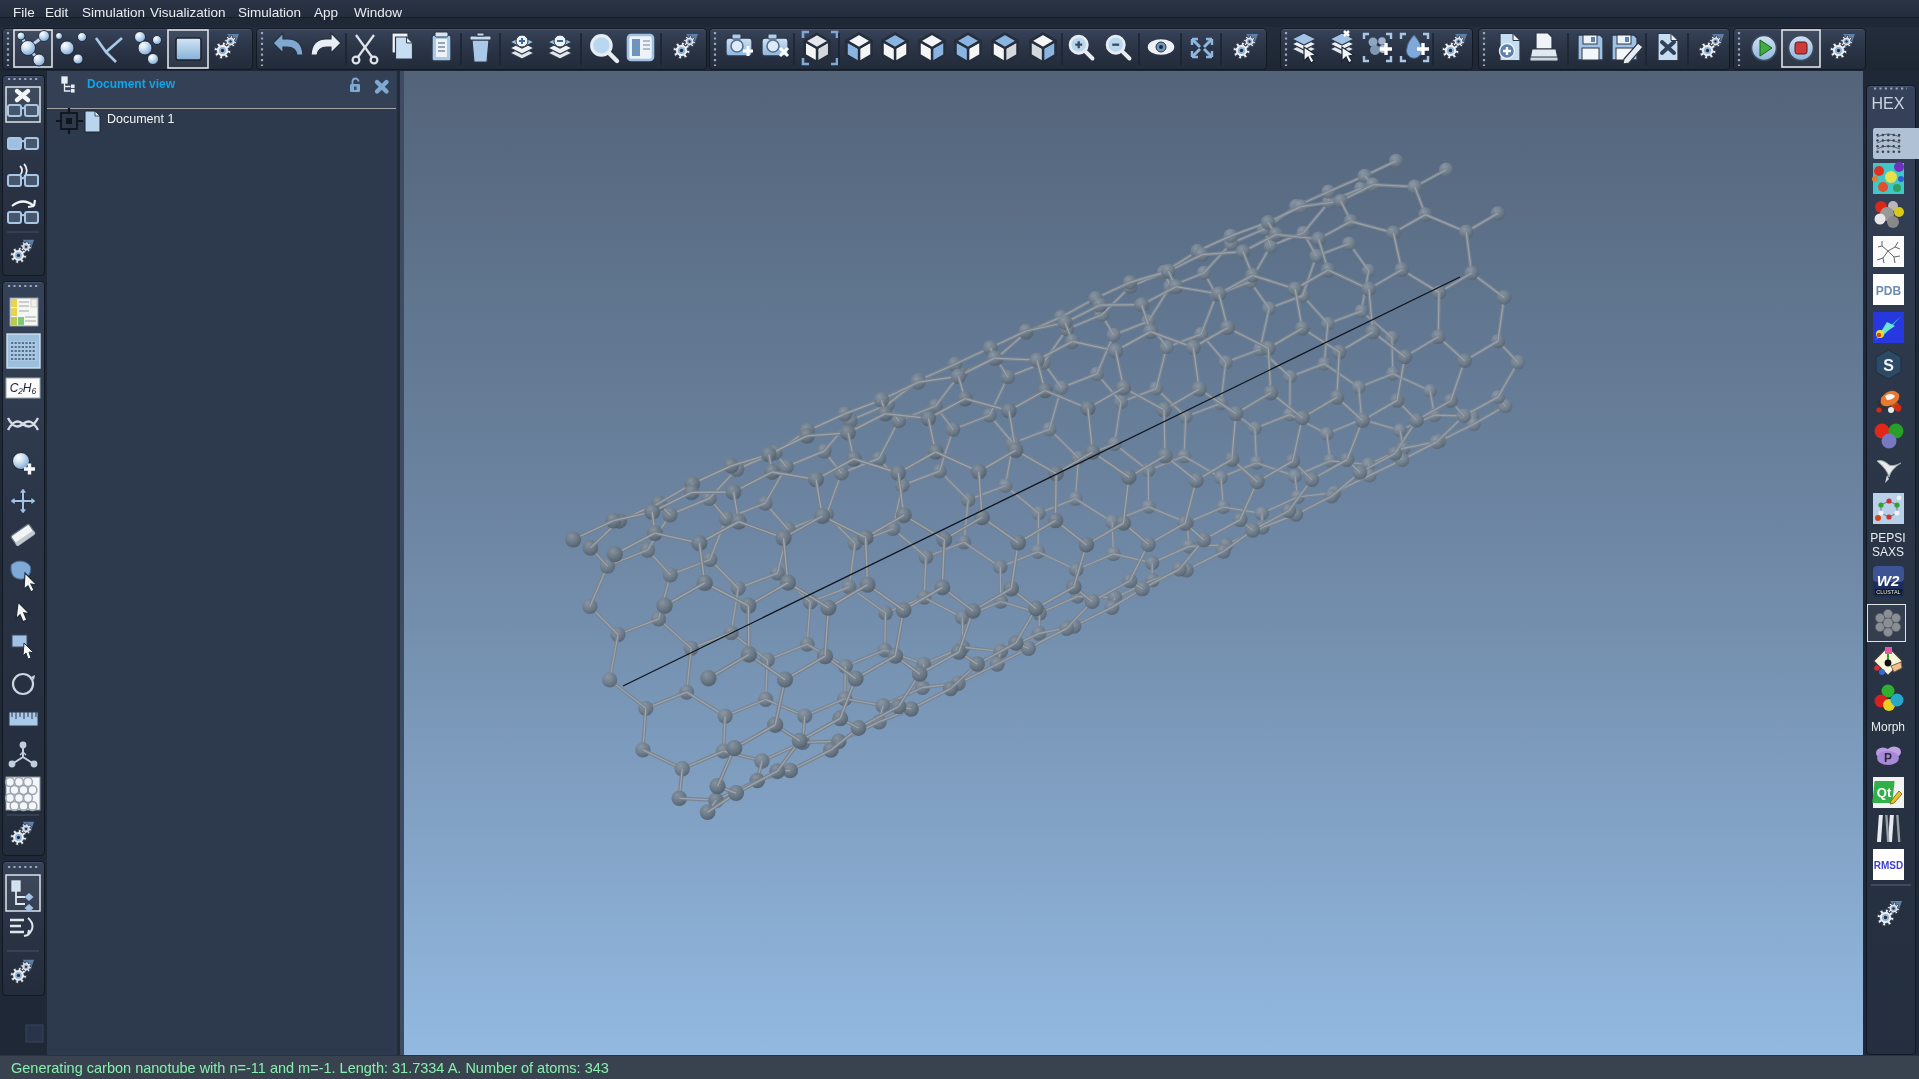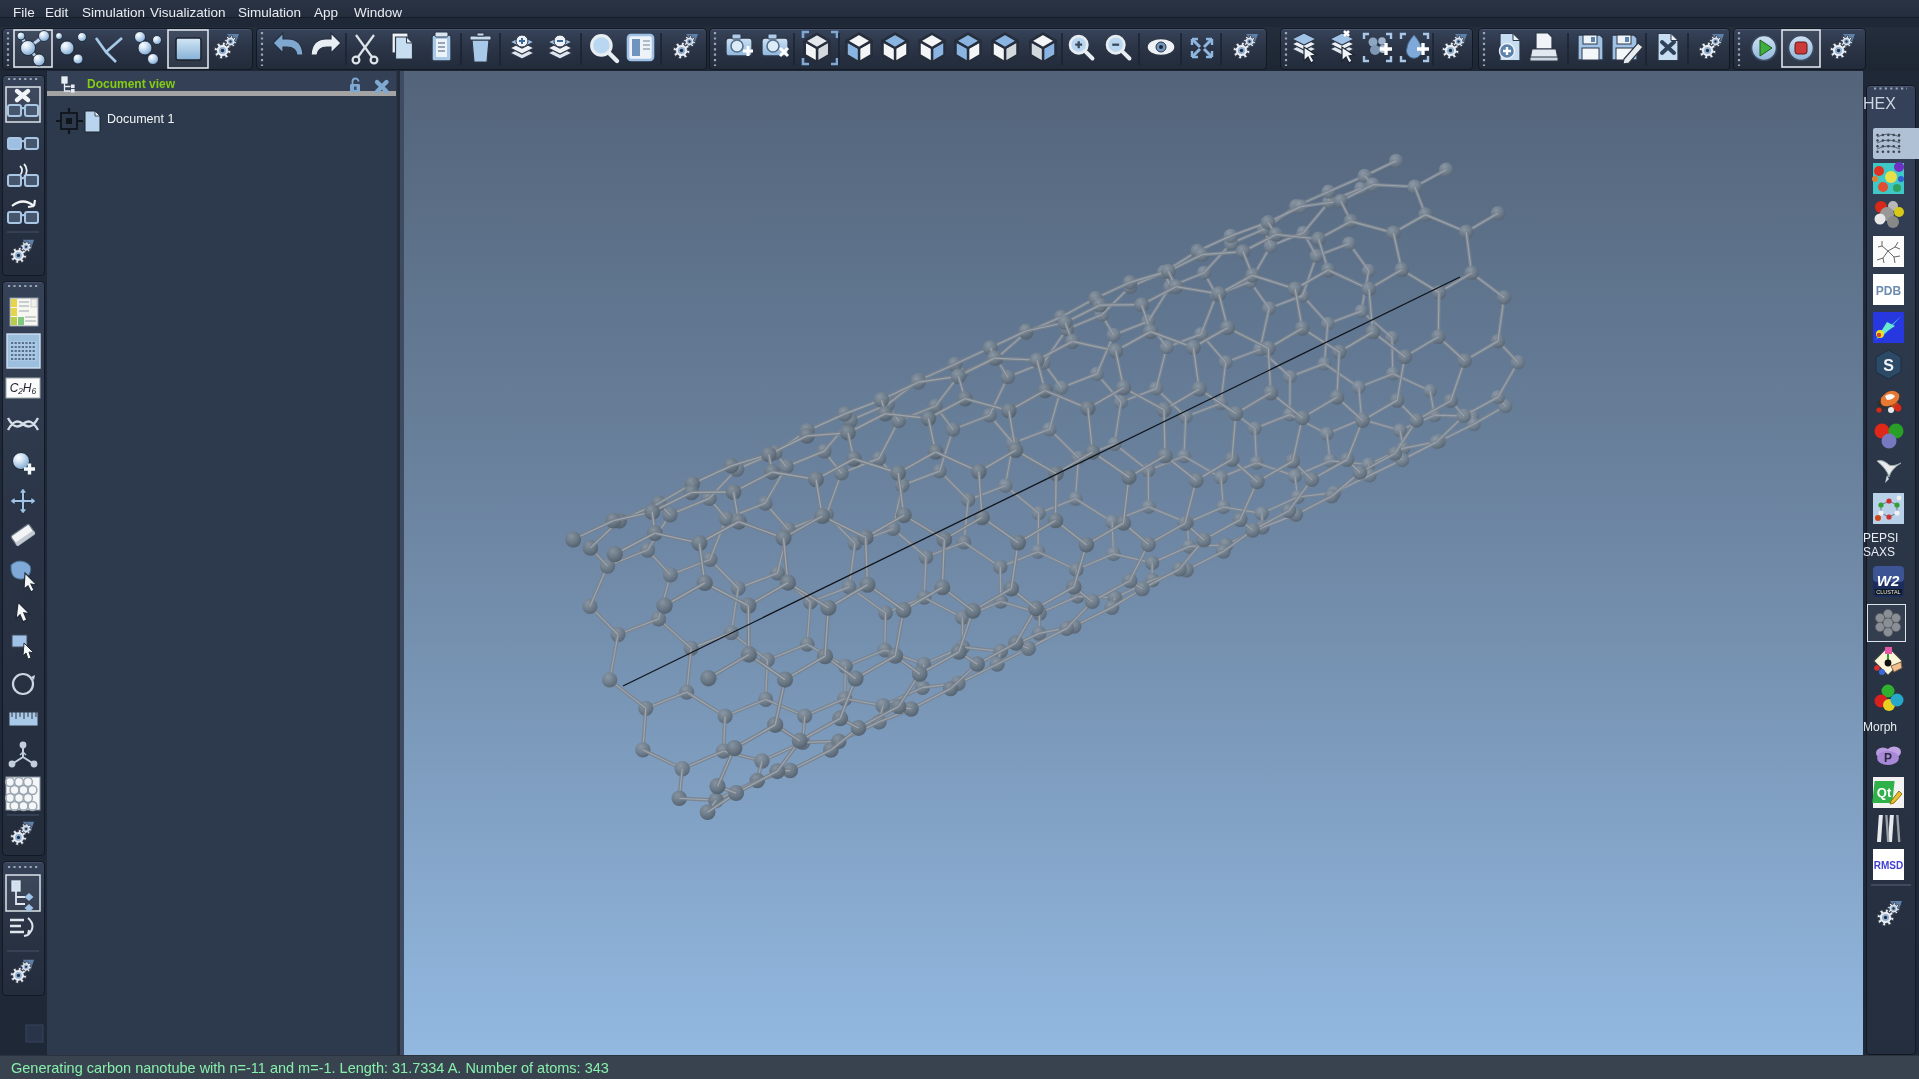--- a/index.html
+++ b/index.html
@@ -9,32 +9,32 @@
 #menubar{left:0;top:0;width:1919px;height:18px;background:linear-gradient(#2a3445,#232d3c);
  border-bottom:1px solid #161d29;color:#e9edf2;font-size:13.5px}
 #menubar span{position:absolute;top:5px}
 #toolrow{left:0;top:27px;width:1919px;height:44px;background:linear-gradient(#232d3c,#1d2632)}
 .tbg{position:absolute;top:1px;height:42px;border-radius:4px;border:1px solid #121925;
  background:linear-gradient(#37435a,#2b3547 45%,#222b3a);box-shadow:inset 0 1px 0 #4a5670}
 #leftdock{left:0;top:71px;width:47px;height:984px;background:#1f2836}
 .vpanel{position:absolute;left:2px;width:43px;border-radius:4px;border:1px solid #121925;
  background:linear-gradient(#364258,#2b3547 40%,#232c3b);box-shadow:inset 0 1px 0 #49546e}
 #docpanel{left:47px;top:71px;width:353px;height:984px;background:#2d3a4d;border-right:3px solid #222c3a}
-#dochdr{position:absolute;left:0;top:0;width:349px;height:25px;background:#334055;
- border-bottom:5px solid #a3a3a3;color:#84cc16;font-weight:bold;font-size:12px}
+#dochdr{position:absolute;left:0;top:0;width:349px;height:38px;background:#334055;
+ border-bottom:1px solid #a3a3a3;color:#0ea5e9;font-weight:bold;font-size:12px}
 #viewport{left:404px;top:71px;width:1459px;height:984px;overflow:hidden;
  background:linear-gradient(#53647a,#6e87a4 48%,#93b9e1 100%)}
 #rightdock{left:1863px;top:71px;width:56px;height:984px;background:#1f2836}
 #rpanel{position:absolute;left:3px;top:14px;width:50px;height:970px;border-radius:4px;border:1px solid #121925;
  background:linear-gradient(#36425a,#2c3749 30%,#242e3e);box-shadow:inset 0 1px 0 #49546e}
 #statusbar{left:0;top:1055px;width:1919px;height:24px;background:#39434f;border-top:1px solid #2a323d;
  color:#86efac;font-size:14.5px}
 svg{position:absolute;overflow:visible}
 .rdicon{position:absolute;left:10px;width:52px;height:31px;border-radius:2px}
-.rdlab{position:absolute;width:50px;text-align:left;color:#e8edf3;font-size:12px;left:0}
+.rdlab{position:absolute;width:50px;text-align:center;color:#e8edf3;font-size:12px;left:0}
 </style></head>
 <body>
 <div id="app">
 <div id="menubar" class="abs">
       <span style="left:13px">File</span>
       <span style="left:45px">Edit</span>
       <span style="left:82px">Simulation</span>
       <span style="left:150px">Visualization</span>
       <span style="left:238px">Simulation</span>
       <span style="left:314px">App</span>

